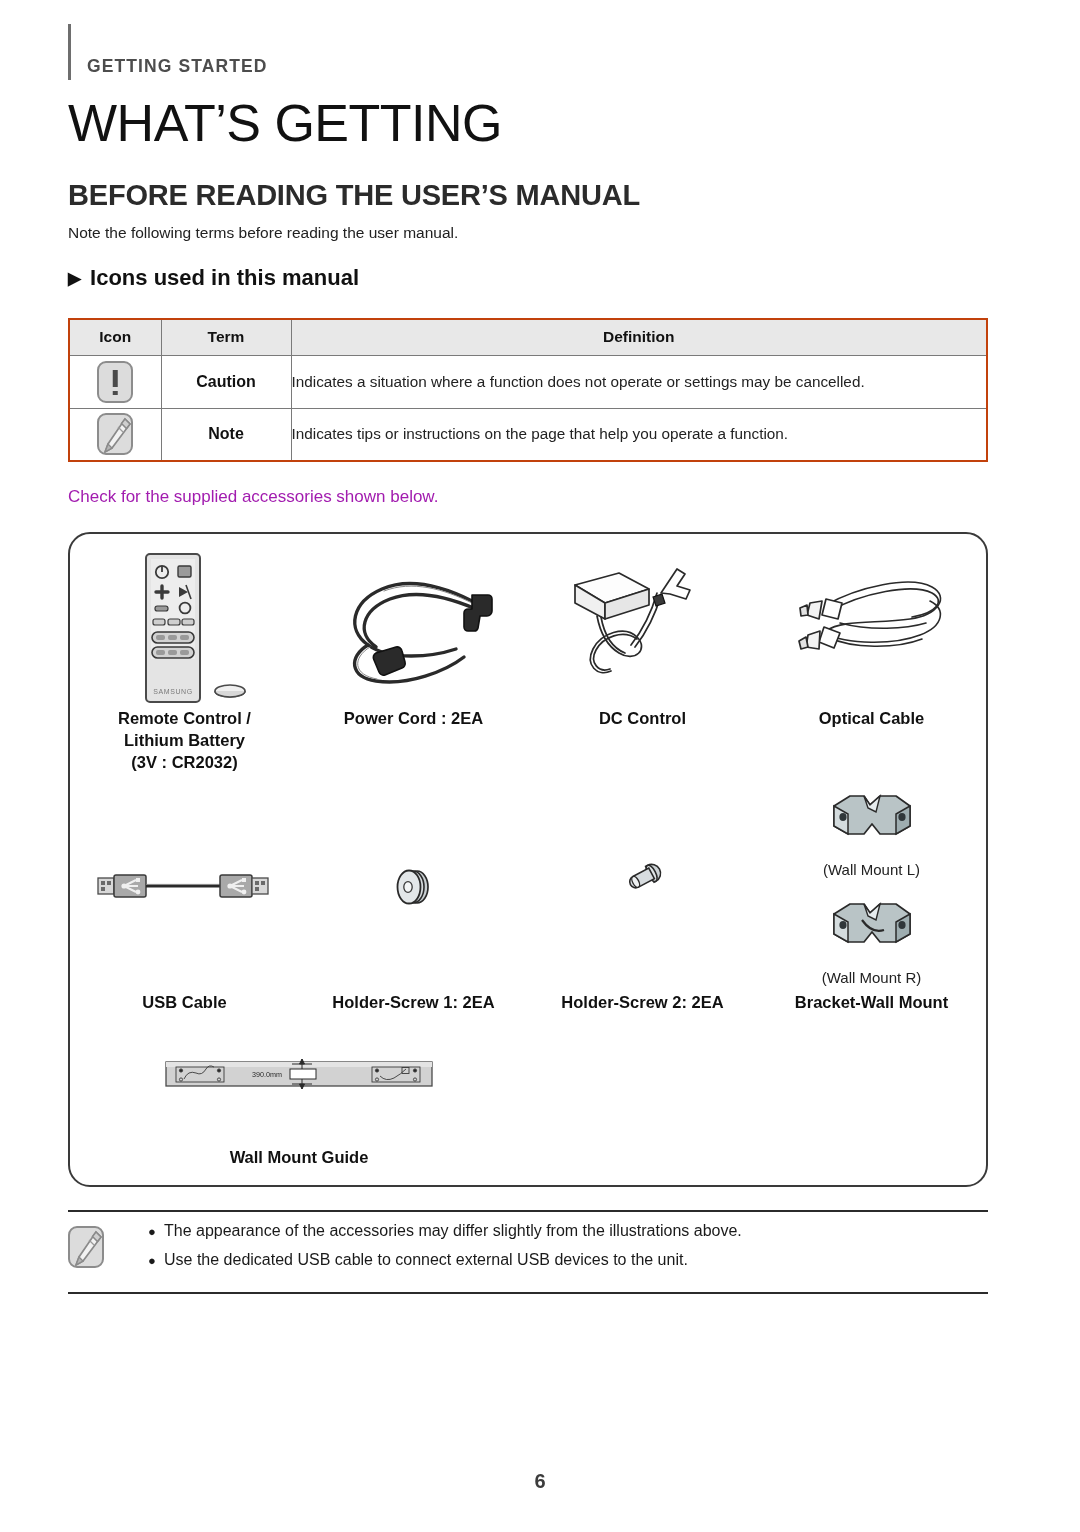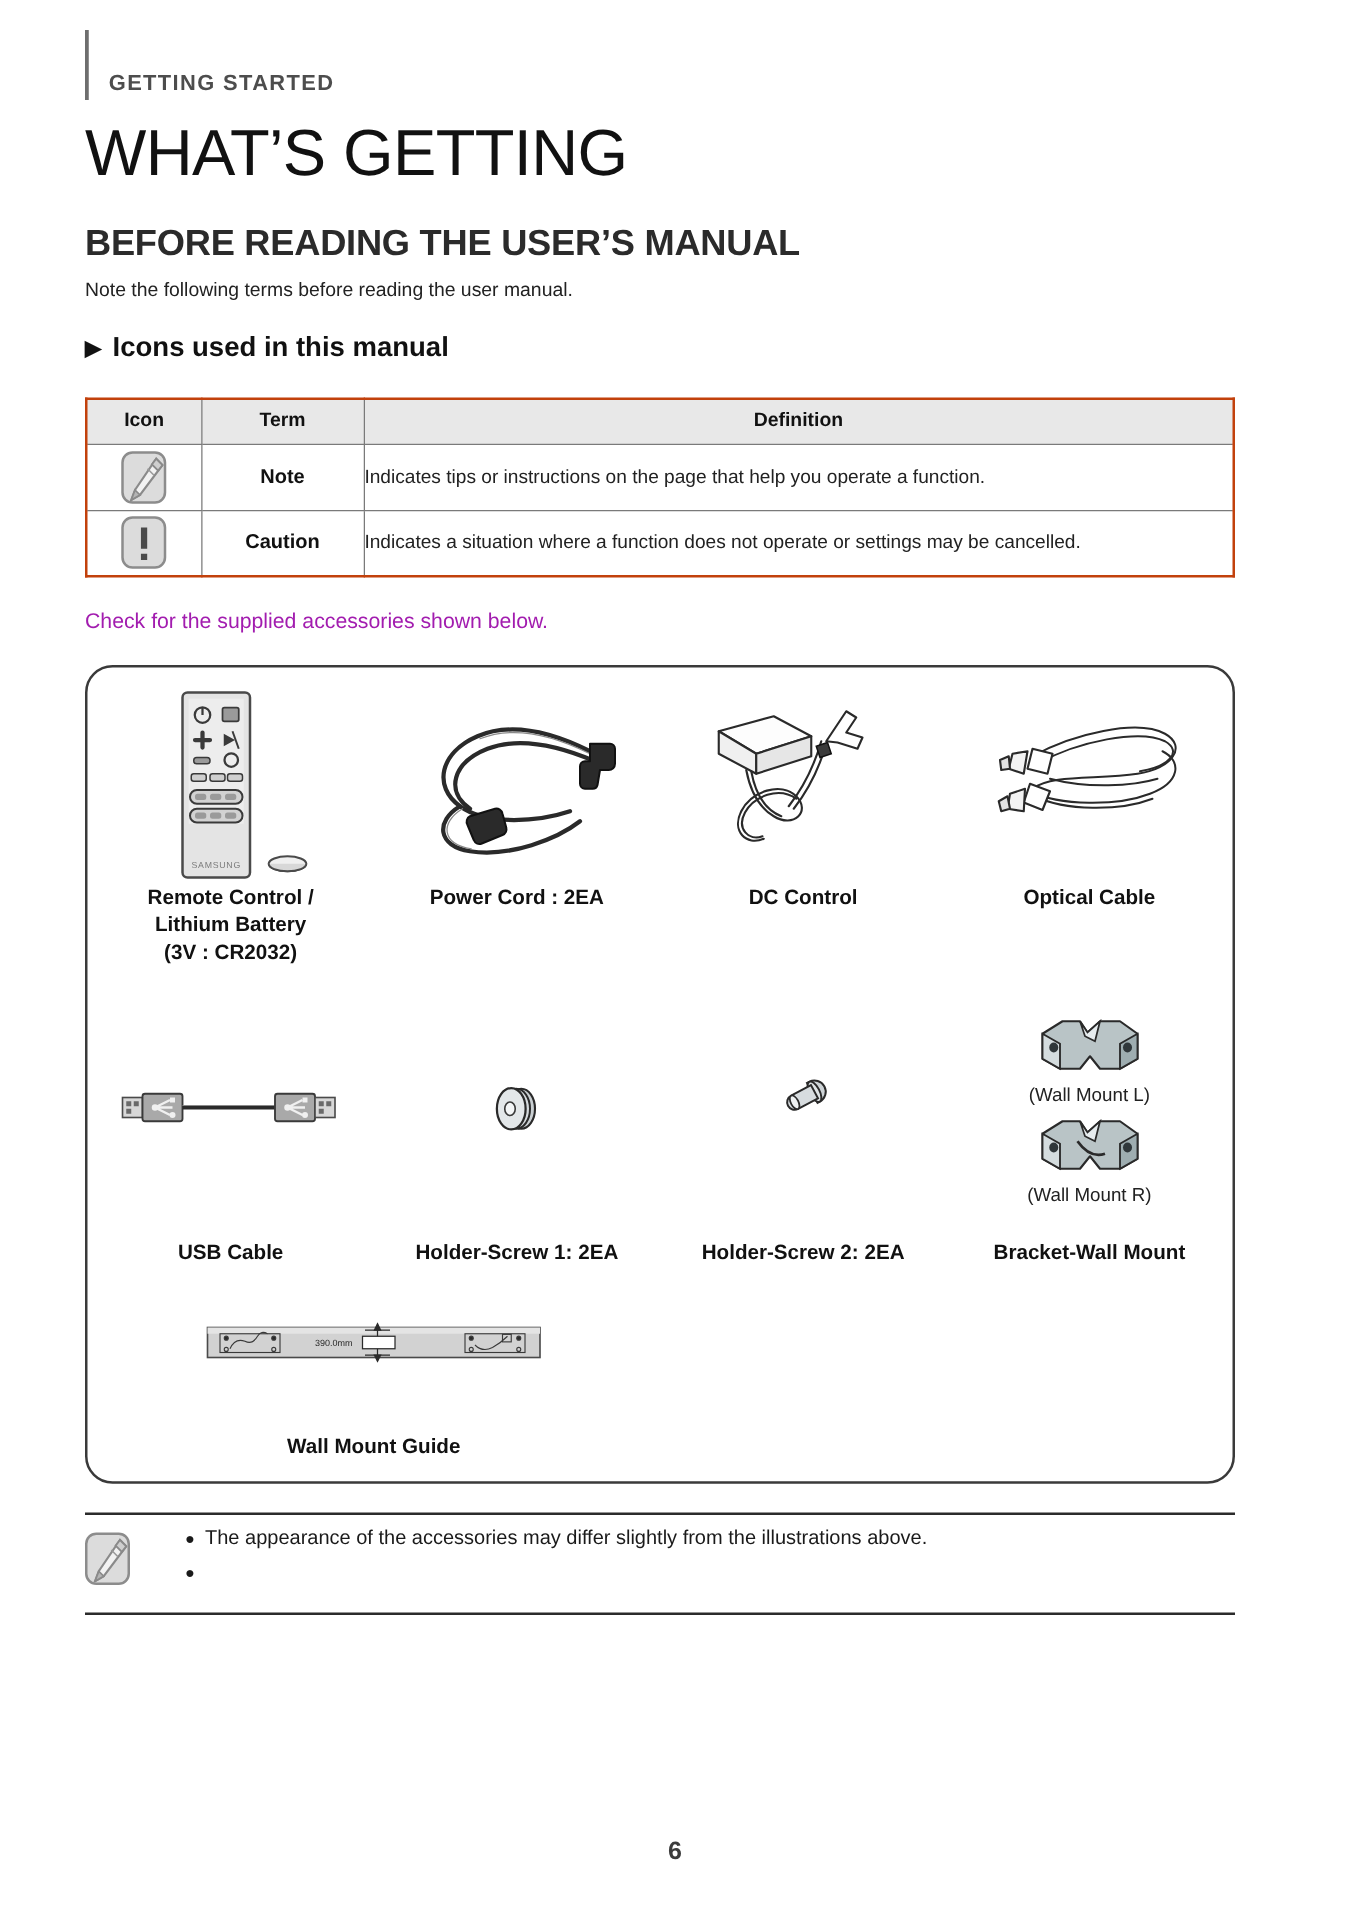--- a/index.html
+++ b/index.html
@@ -248,38 +248,38 @@
     <thead>
       <tr>
         <th class="col-icon">Icon</th>
         <th class="col-term">Term</th>
         <th>Definition</th>
       </tr>
     </thead>
     <tbody>
       <tr>
         <td class="cell-center">
+          <span class="ic ic-caution"></span>
+        </td>
+        <td class="cell-term">Caution</td>
+        <td class="cell-def">Indicates a situation where a function does not operate or settings may be cancelled.</td>
+      </tr>
+      <tr>
+        <td class="cell-center">
           <span class="ic ic-note">
             <svg width="36" height="42" viewBox="0 0 36 42">
               <path d="M26 4 L31 9 L13 33 L6 37 L9 29 Z" fill="#f2f2f2" stroke="#8a8a8a" stroke-width="1.7"></path>
               <path d="M26 4 L31 9 L27.5 13.5 L22.5 8.5 Z" fill="#cfcfcf" stroke="#8a8a8a" stroke-width="1.5"></path>
               <path d="M9 29 L6 37 L13 33 Z" fill="#b5b5b5" stroke="#8a8a8a" stroke-width="1.4"></path>
               <line x1="19" y1="12" x2="24" y2="17" stroke="#9a9a9a" stroke-width="1.3"></line>
             </svg>
           </span>
         </td>
         <td class="cell-term">Note</td>
         <td class="cell-def">Indicates tips or instructions on the page that help you operate a function.</td>
-      </tr>
-      <tr>
-        <td class="cell-center">
-          <span class="ic ic-caution"></span>
-        </td>
-        <td class="cell-term">Caution</td>
-        <td class="cell-def">Indicates a situation where a function does not operate or settings may be cancelled.</td>
       </tr>
     </tbody>
   </table>
 
   <div class="check-line">Check for the supplied accessories shown below.</div>
 
   <div class="acc-box">
 
     <div class="acc-row" style="position:absolute; left:0; top:14px; height:225px;">
 
@@ -438,21 +438,21 @@
               <ellipse cx="22" cy="11" rx="4" ry="9" fill="#dfe4e6" stroke="#2a2a2a" stroke-width="1.6"></ellipse>
               <path d="M4 5 l18 0 l0 12 l-18 0 a6 6 0 0 1 0 -12 z" fill="#d7dcdf" stroke="#2a2a2a" stroke-width="1.6"></path>
               <ellipse cx="4" cy="11" rx="3" ry="6" fill="#eef1f2" stroke="#2a2a2a" stroke-width="1.4"></ellipse>
             </g>
           </svg>
         </div>
         <div class="acc-label">Holder-Screw 2: 2EA</div>
       </div>
 
       <div class="acc-cell">
-        <div class="acc-art" style="height:210px; flex-direction:column; justify-content:center; padding-top:6px;">
+        <div class="acc-art" style="height:210px; flex-direction:column; justify-content:space-between; padding-top:6px;">
           <div>
             <svg width="92" height="50" viewBox="0 0 92 50">
               <path d="M8 16 l16 -10 l14 0 l6 9 l10 -9 l16 0 l14 10 l0 20 l-14 8 l-16 0 l-8 -10 l-8 10 l-16 0 l-14 -8 z" fill="#b9c4c6" stroke="#2a2a2a" stroke-width="1.7" stroke-linejoin="round"></path>
               <path d="M8 16 l14 8 l0 20 l-14 -8 z" fill="#d4dcde" stroke="#2a2a2a" stroke-width="1.5"></path>
               <path d="M84 16 l-14 8 l0 20 l14 -8 z" fill="#9eadb0" stroke="#2a2a2a" stroke-width="1.5"></path>
               <path d="M38 6 l6 9 l10 -9 l-4 16 l-8 -4 z" fill="#e6ecee" stroke="#2a2a2a" stroke-width="1.4"></path>
               <ellipse cx="17" cy="27" rx="3.6" ry="4" fill="#30373a"></ellipse>
               <ellipse cx="76" cy="27" rx="3.6" ry="4" fill="#30373a"></ellipse>
             </svg>
           </div>
@@ -527,20 +527,21 @@
           </svg>
         </span>
       </div>
       <div class="notes-list">
         <div class="note-item">
           <span class="note-bullet">●</span>
           <span>The appearance of the accessories may differ slightly from the illustrations above.</span>
         </div>
         <div class="note-item">
           <span class="note-bullet">●</span>
+          <span>Use the dedicated USB cable to connect external USB devices to the unit.</span>
         </div>
       </div>
     </div>
     <div class="notes-rule-bot"></div>
   </div>
 
   <div class="page-num">6</div>
 
 </div>
 

